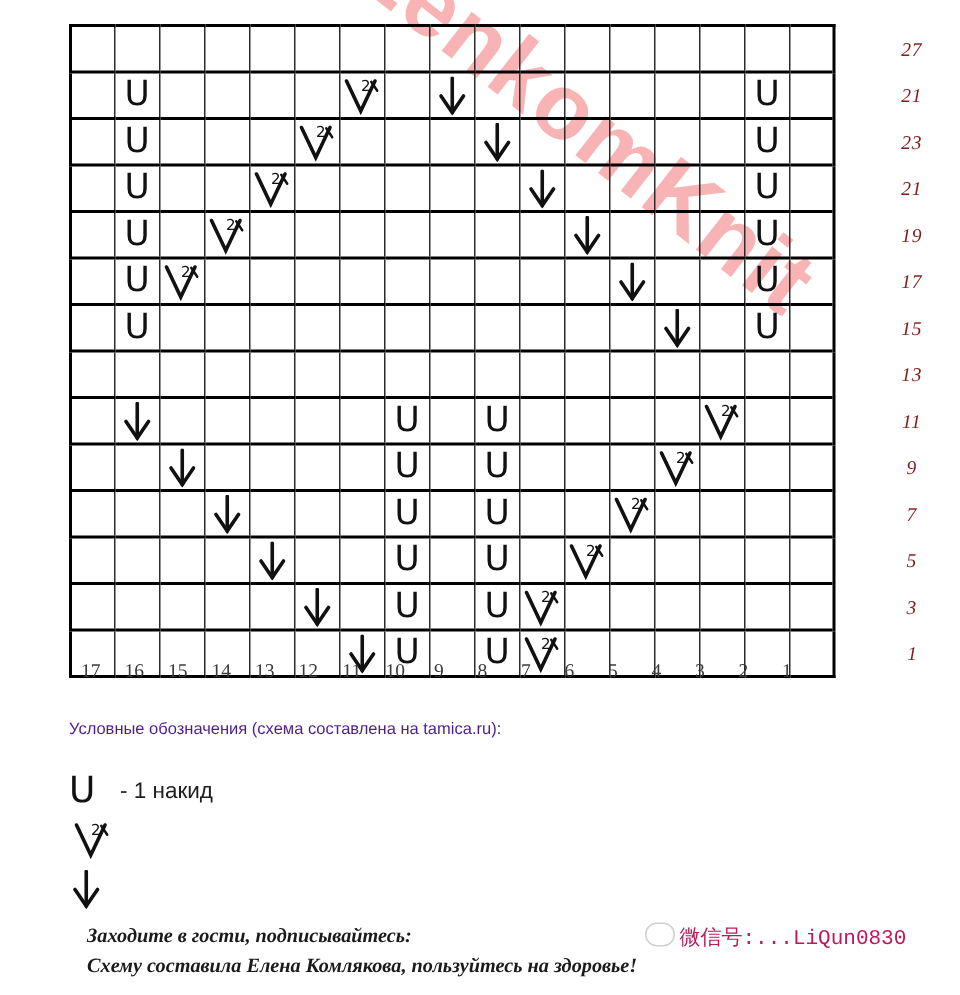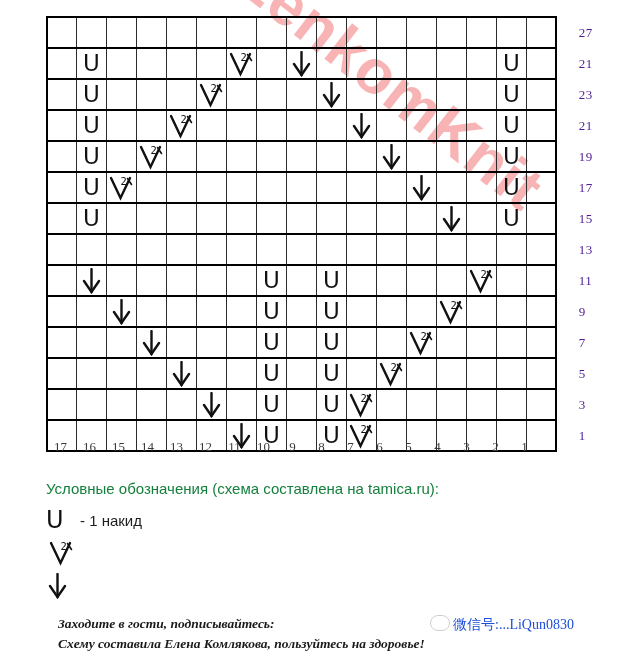--- a/index.html
+++ b/index.html
@@ -34,26 +34,27 @@
   }
   
   table.chart tr.thick-top td.cell{border-top:2px solid #000;}
   table.chart tr:last-child td.cell{border-bottom:2px solid #000;}
   table.chart td.cell.first{border-left:2px solid #000;}
   table.chart td.cell.last{border-right:2px solid #000;}
 
   td.rownum{
     border:none;
     width:60px;
-    text-align:left;
+    text-align:center;
     padding-left:22px;
     font-size:13px;
-    color:#4c1d95;
+    color:#7f1d1d;
     font-family:"Liberation Serif", serif;
     letter-spacing:.5px;
+    font-style:italic;
   }
   .colnums{
     position:absolute;
     left:46px;top:439px;
     display:flex;
   }
   .colnums .cn{
     width:29px;
     text-align:center;
     font-size:13px;
@@ -96,23 +97,23 @@
     line-height:1;
   }
 
   
   #legend{
     position:absolute;
     left:46px;top:480px;
     width:570px;
   }
   #legend .legend-title{
-    font-size:15px;
-    color:#15803d;
-    margin-bottom:10px;
+    font-size:11px;
+    color:#4c1d95;
+    margin-bottom:22px;
     font-family:"Liberation Sans", sans-serif;
   }
   .legend-row{
     display:flex;
     align-items:center;
     margin-bottom:7px;
     min-height:24px;
   }
   .legend-glyph{
     width:34px;height:26px;
@@ -137,22 +138,22 @@
     font-style:italic;
     font-weight:bold;
     font-size:13.5px;
     color:#1a1a1a;
     line-height:1.45;
   }
   #footer-wm{
     position:absolute;
     left:430px;top:615px;
     font-size:14px;
-    color:#1d4ed8;
-    font-family:Liberation Serif, serif;
+    color:#be185d;
+    font-family:Liberation Mono, monospace;
     white-space:nowrap;
     letter-spacing:0px;
   }
   #footer-wm .wm-badge{
     display:inline-block;
     width:18px;height:14px;
     border-radius:8px;
     border:1px solid #cfcfcf;
     margin-right:3px;
     vertical-align:-2px;

